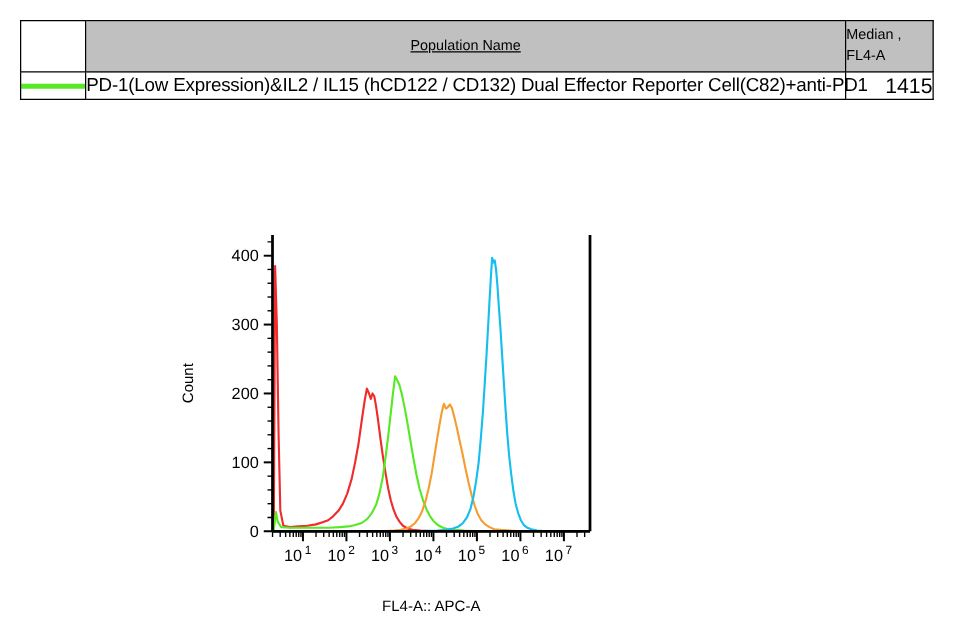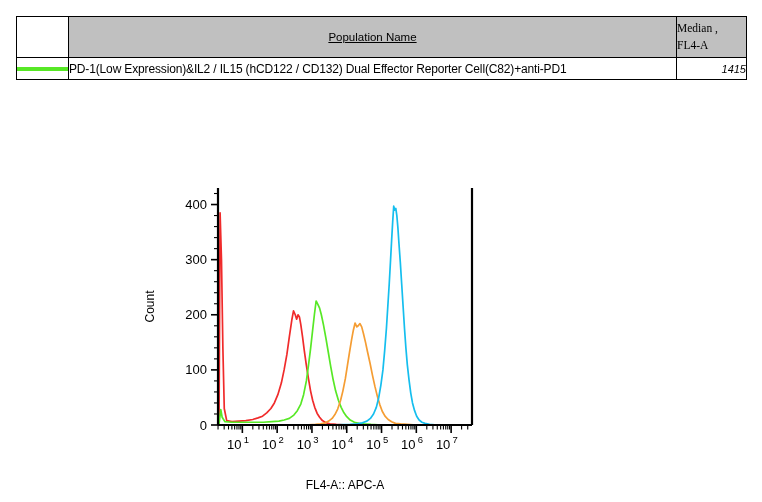--- a/index.html
+++ b/index.html
@@ -45,49 +45,47 @@
     background: #ffffff;
   }
   th.hdr-name {
     text-align: center;
     text-decoration: underline;
   }
   th.hdr-median {
     text-align: left;
     padding-left: 4px;
     line-height: 1.45;
-    font-family: Liberation Serif, serif;
   }
   .hdr-median-l1, .hdr-median-l2 { display: block; }
 
   td.cell {
     height: 21px;
   }
   td.cell-swatch {
     padding: 0 4px;
   }
   .swatch-line {
     display: block;
     height: 4px;
     width: 100%;
     border-radius: 0;
   }
   td.cell-name {
     text-align: left;
     padding-left: 3px;
-    font-size: 12px;
+    font-size: 15px;
     white-space: nowrap;
     letter-spacing: -0.15px;
     margin-left: 16px;
   }
   td.cell-median {
     text-align: right;
     padding-right: 4px;
-    font-size: 11px;
-    font-style: italic;
+    font-size: 17px;
   }
 
   
   #plot-area {
     position: absolute;
     left: 120px;
     top: 170px;
     width: 400px;
     height: 320px;
   }

